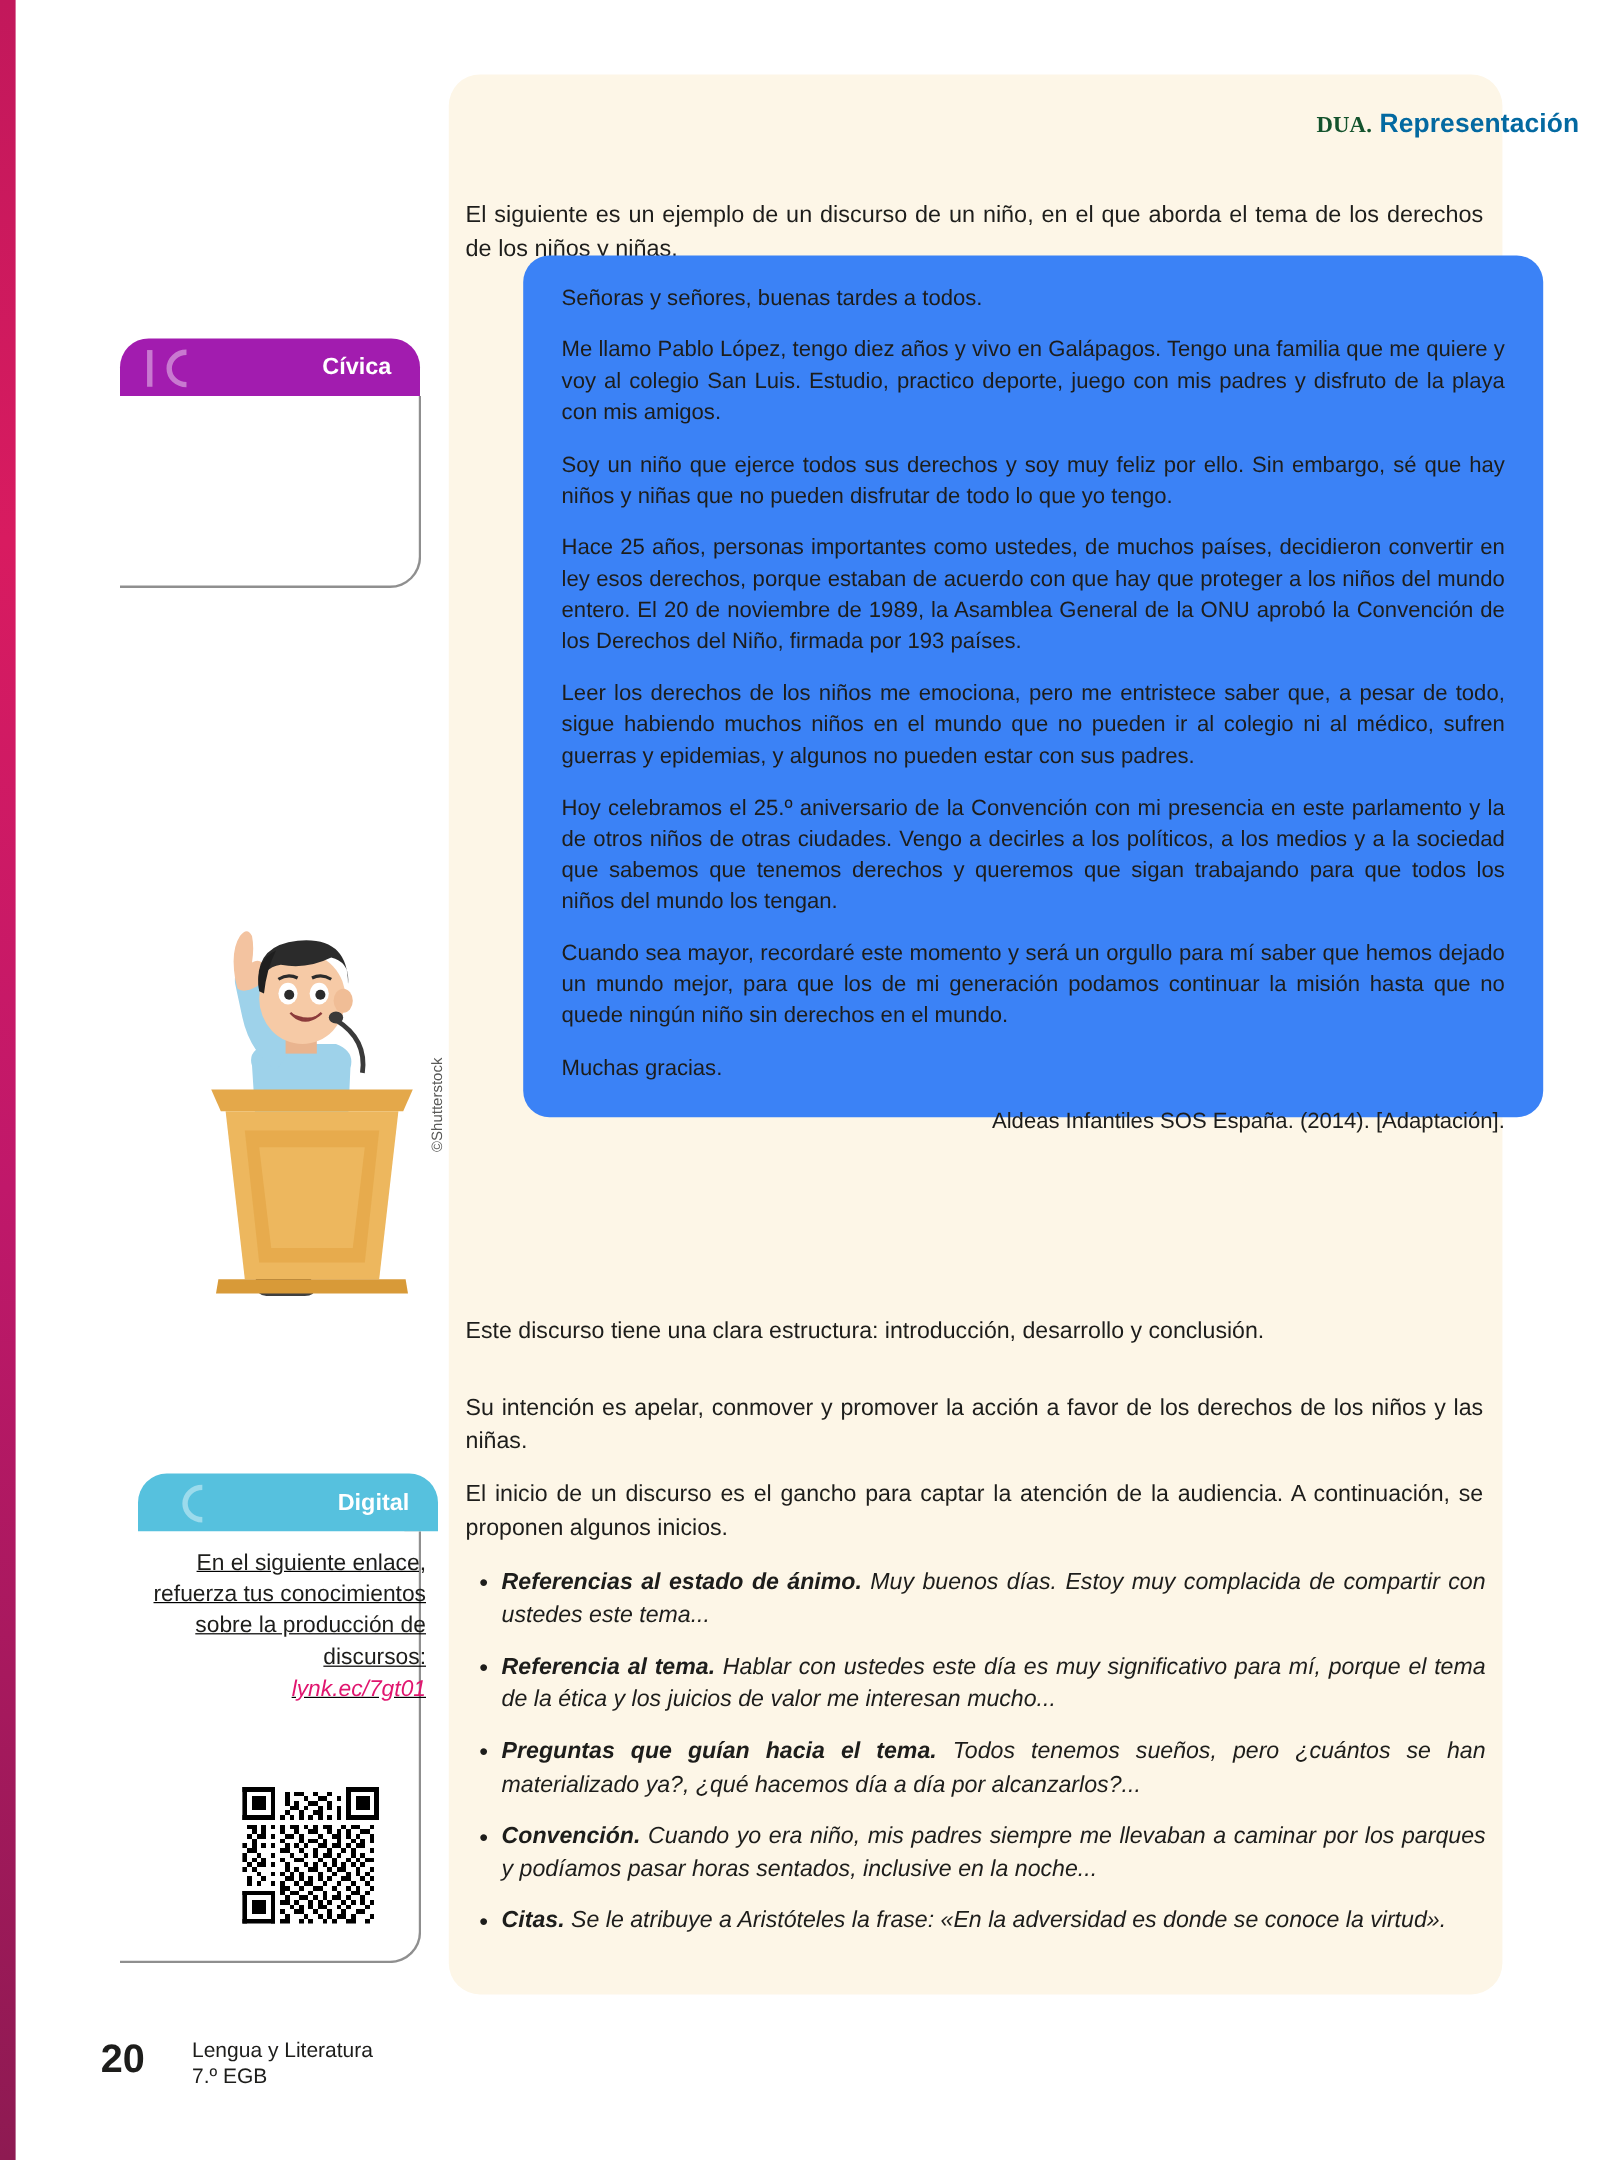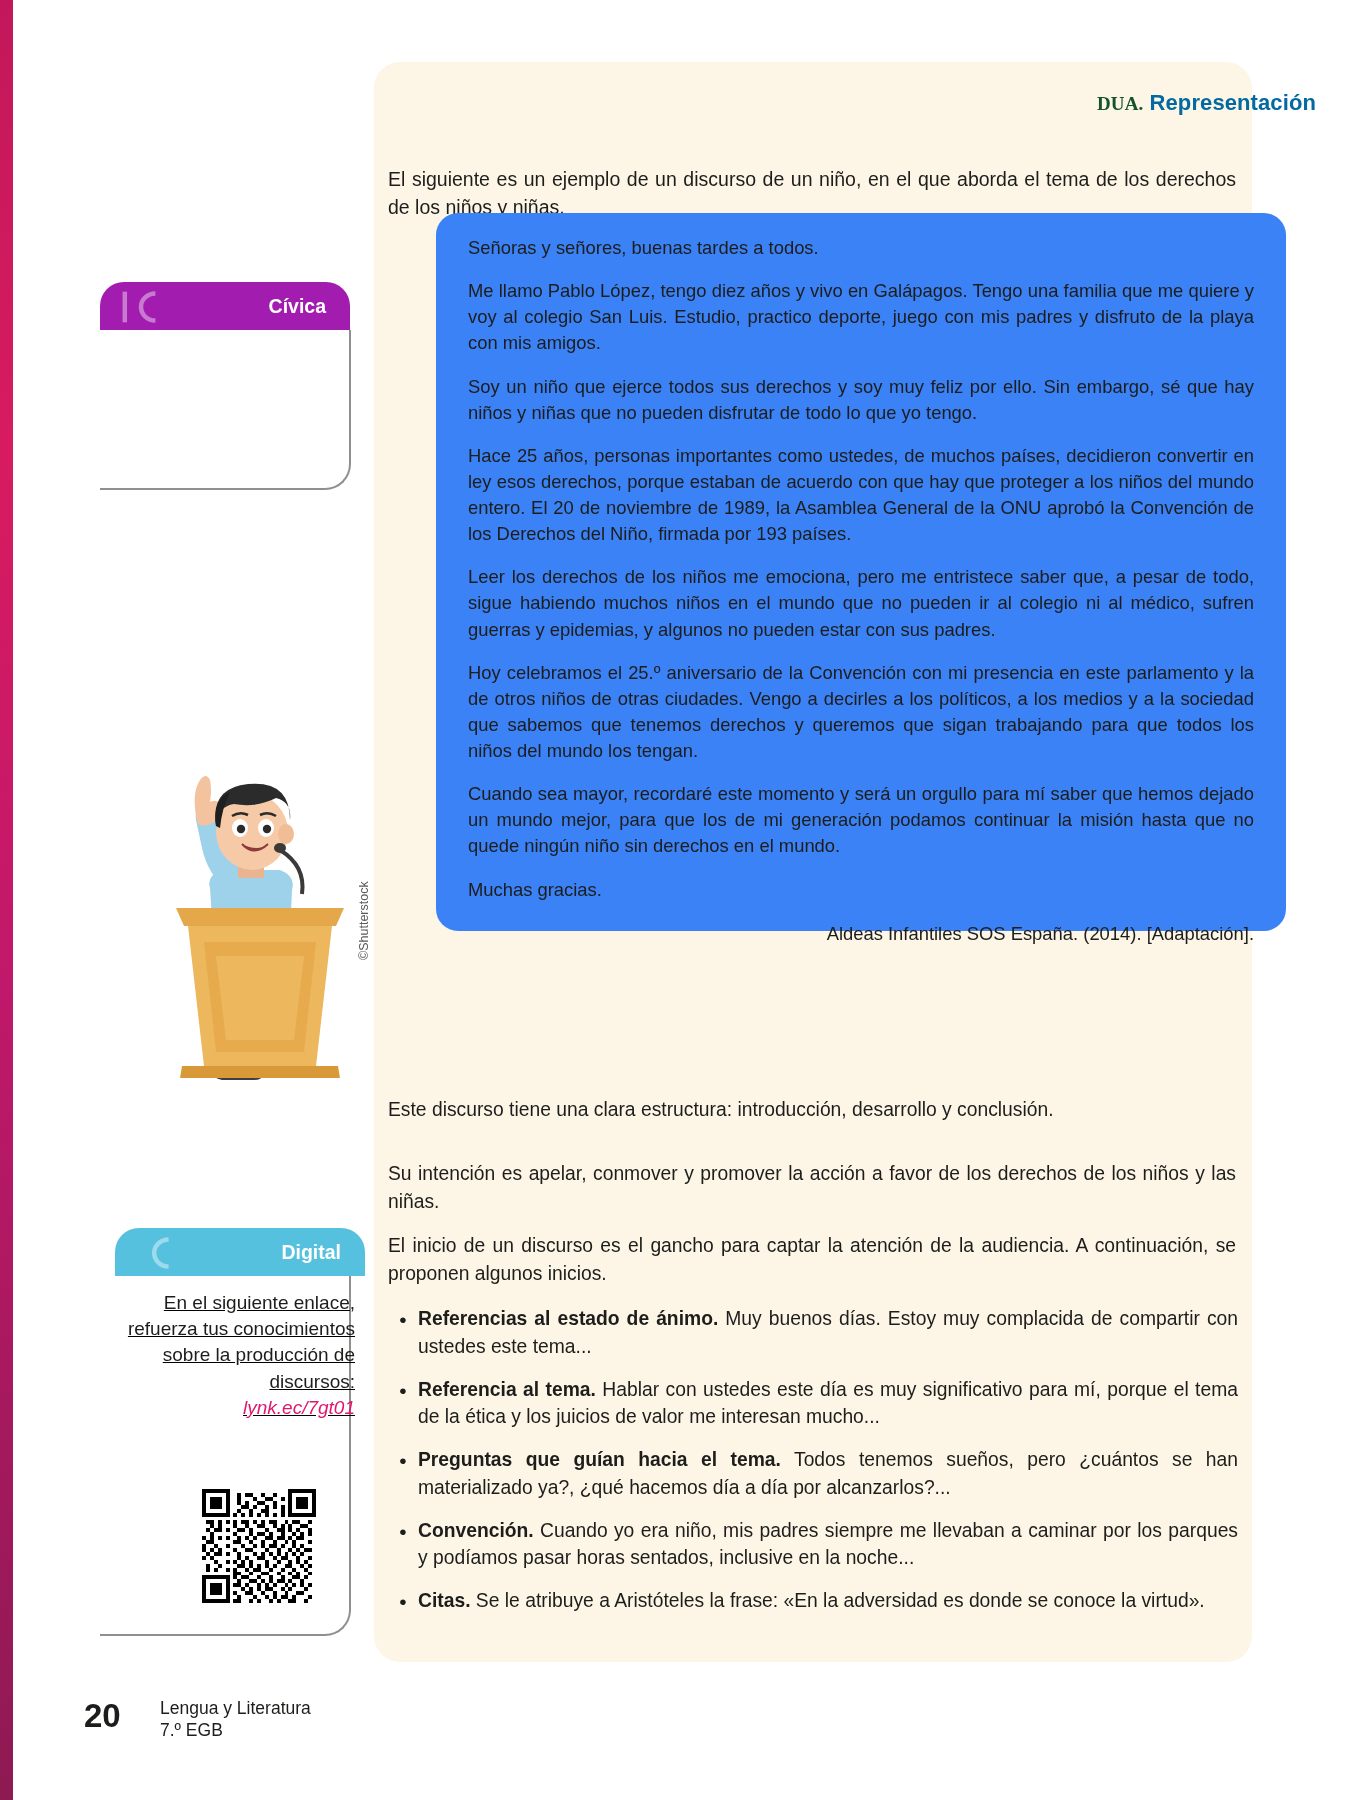--- a/index.html
+++ b/index.html
@@ -113,20 +113,21 @@
     line-height: 1.42;
     color: #1d1d1b;
     text-align: center;
   }
   .bullet-text {
     flex: 1;
     font-size: 19.3px;
     line-height: 1.44;
     color: #1d1d1b;
     text-align: justify;
+    font-style: italic;
   }
   .bullet-text b { font-weight: bold; }
 
   
   .side-card {
     position: absolute;
     width: 250px;
   }
   .side-tab {
     width: 250px;

